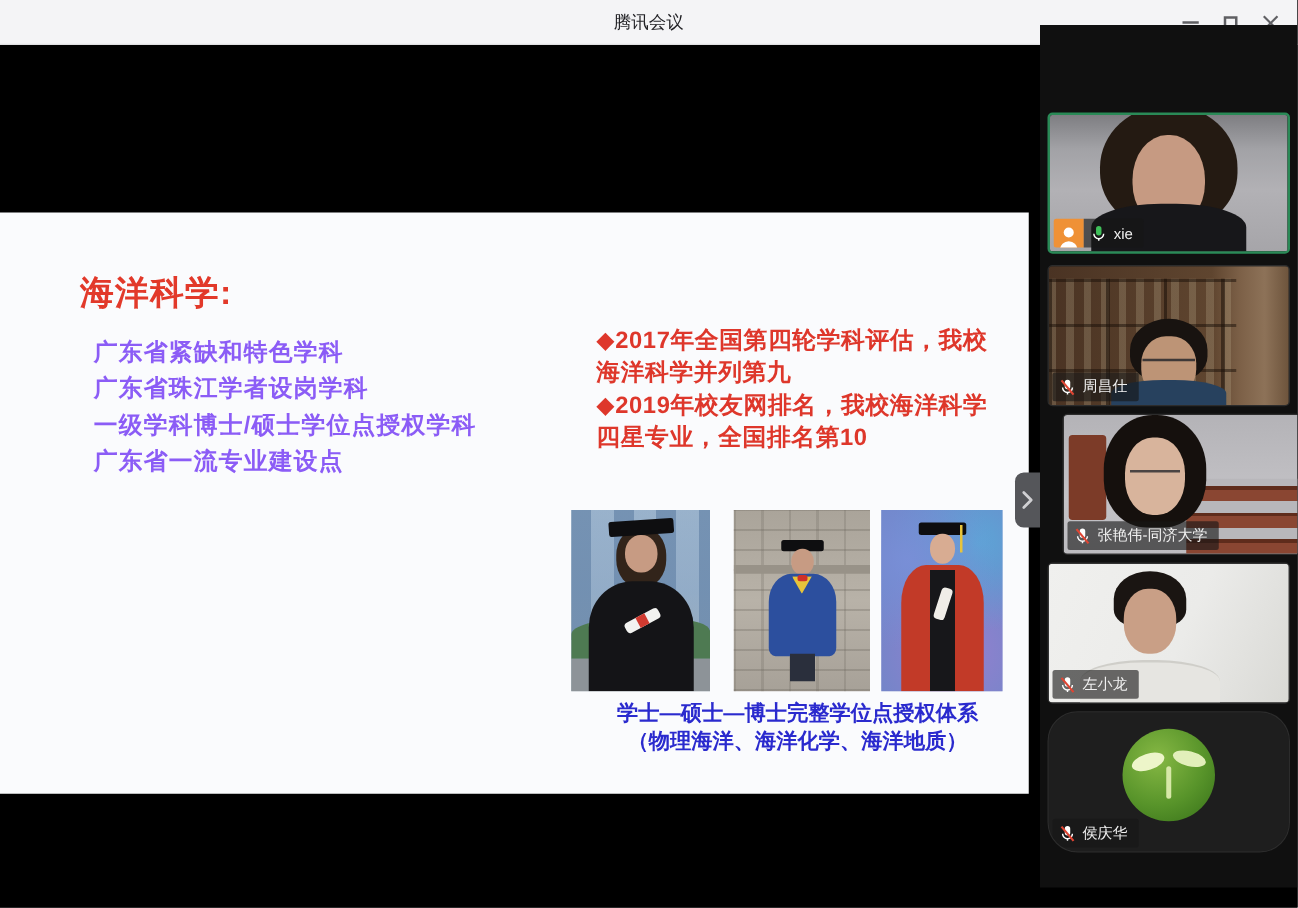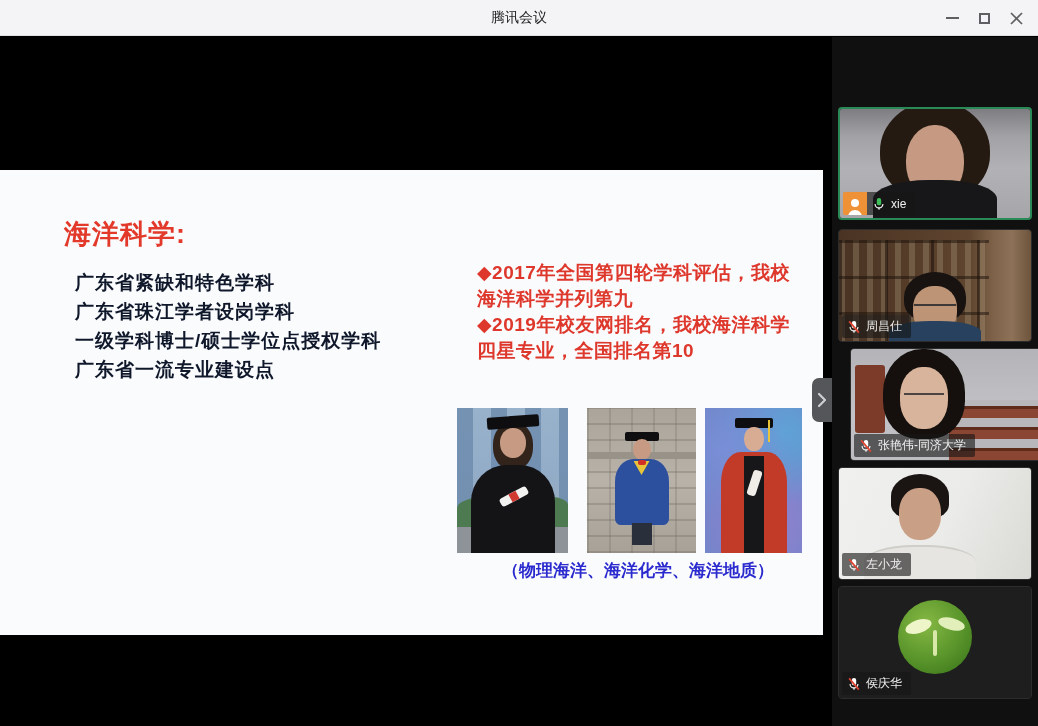--- a/index.html
+++ b/index.html
@@ -19,21 +19,21 @@
   .ic-max { width: 11px; height: 11px; border: 2px solid #5f5f63; }
 
   
   .stage { position: absolute; left: 0; top: 36px; width: 832px; height: 690px; background: #000; }
   .slide { position: absolute; left: 0; top: 134px; width: 823px; height: 465px; background: #fafbfd; }
 
   .slide-title { position: absolute; left: 64px; top: 46px;
     font-size: 27px; font-weight: bold; color: #e2392a; letter-spacing: 1px; }
 
   .bullets { position: absolute; left: 75px; top: 98px; }
-  .bullets div { font-size: 19px; font-weight: bold; color: #0f172a; line-height: 29px; letter-spacing: 1px; }
+  .bullets div { font-size: 19px; font-weight: bold; color: #8b5cf6; line-height: 29px; letter-spacing: 1px; }
 
   .facts { position: absolute; left: 477px; top: 90px; width: 340px; }
   .facts div { font-size: 19px; font-weight: bold; color: #de372b; line-height: 26px; letter-spacing: 0.5px; }
 
   .caption { position: absolute; left: 452px; top: 390px; width: 372px; text-align: center; }
   .caption div { font-size: 17px; font-weight: bold; color: #2a2ace; line-height: 22px; }
 
   
   .photo { position: absolute; top: 238px; height: 145px; overflow: hidden; }
   .photo, .photo * { pointer-events: none; }
@@ -79,25 +79,25 @@
   .photo3 .g-face { position: absolute; left: 50%; margin-left: -10px; top: 19px; width: 20px; height: 24px; background: #d8ac92; border-radius: 48%; }
   .photo3 .g-gown { position: absolute; left: 50%; margin-left: -33px; top: 44px; width: 66px; height: 101px; background: #c23a28; border-radius: 30% 30% 0 0; }
   .photo3 .g-panel { position: absolute; left: 50%; margin-left: -10px; top: 48px; width: 20px; height: 97px; background: #17171a; }
   .photo3 .g-scroll { position: absolute; left: 50%; margin-left: -4px; top: 62px; width: 9px; height: 26px; background: #f0ede8; transform: rotate(18deg); border-radius: 3px; }
 
   
   .expand-tab { position: absolute; left: 812px; top: 342px; width: 20px; height: 44px;
     background: #55565a; border-radius: 7px 0 0 7px; display: flex; align-items: center; justify-content: center; cursor: pointer; }
 
   
-  .sidebar { position: absolute; left: 832px; top: 37px; width: 206px; height: 690px; background: #101010; }
+  .sidebar { position: absolute; left: 832px; top: 20px; width: 206px; height: 690px; background: #101010; }
   .tile { position: absolute; left: 6px; width: 194px; height: 113px; border-radius: 4px;
     overflow: hidden; border: 1px solid #2c2c2c; background: #1e1e1e; cursor: pointer; }
   .tile.active { border: 2px solid #2a8a57; }
-  .t1 { top: 70px; } .t2 { top: 192px; } .t3 { top: 311px; margin-left: 12px; } .t4 { top: 430px; } .t5 { top: 549px; }
+  .t1 { top: 70px; } .t2 { top: 192px; } .t3 { top: 311px; margin-left: 12px; } .t4 { top: 430px; } .t5 { top: 549px; border-radius: 24px; }
   .vid { position: absolute; inset: 0; overflow: hidden; }
   .vid * { pointer-events: none; }
 
   .v1 { background: linear-gradient(180deg, #7e7e82 0%, #a2a2a6 25%, #b2b1b5 55%, #a6a5a9 100%); }
   .v1 .hair { position: absolute; left: 50%; margin-left: -55px; top: -8px; width: 110px; height: 100px; background: #241a12; border-radius: 50% 50% 46% 46%; }
   .v1 .face { position: absolute; left: 50%; margin-left: -29px; top: 16px; width: 58px; height: 74px; background: #c69a82; border-radius: 48%; }
   .v1 .body { position: absolute; left: 50%; margin-left: -62px; bottom: -4px; width: 124px; height: 42px; background: #17171a; border-radius: 45% 45% 0 0; }
 
   .v2 { background: linear-gradient(90deg, #4a3323 0%, #5f452f 68%, #7d6148 80%, #8d7258 90%, #6d543c 100%); }
   .v2 .shelf { position: absolute; left: 0; top: 10px; width: 78%; height: 100%;
@@ -209,20 +209,21 @@
       <div class="photo photo3">
         <div class="g-cap"></div>
         <div class="g-tassel"></div>
         <div class="g-face"></div>
         <div class="g-gown"></div>
         <div class="g-panel"></div>
         <div class="g-scroll"></div>
       </div>
 
       <div class="caption">
+        <div>学士—硕士—博士完整学位点授权体系</div>
         <div>（物理海洋、海洋化学、海洋地质）</div>
       </div>
 
     </div>
 
     <div class="expand-tab">
       <svg width="10" height="16" viewBox="0 0 10 16">
           <polyline points="2,2 8,8 2,14" fill="none" stroke="#cfcfd2" stroke-width="2.2" stroke-linecap="round" stroke-linejoin="round"></polyline>
         </svg>
     </div>

